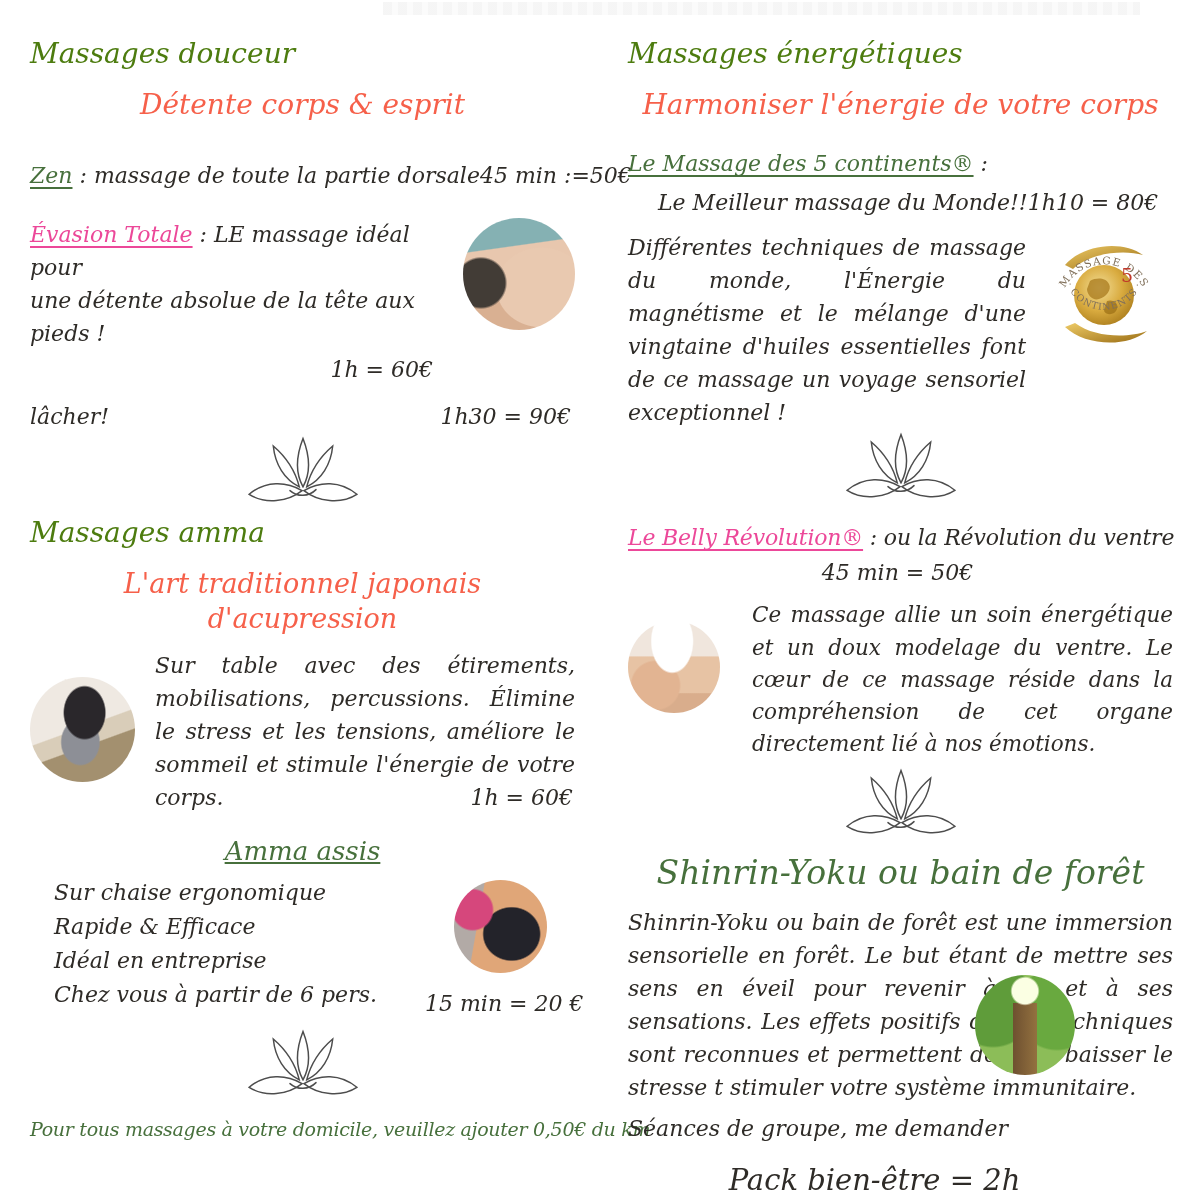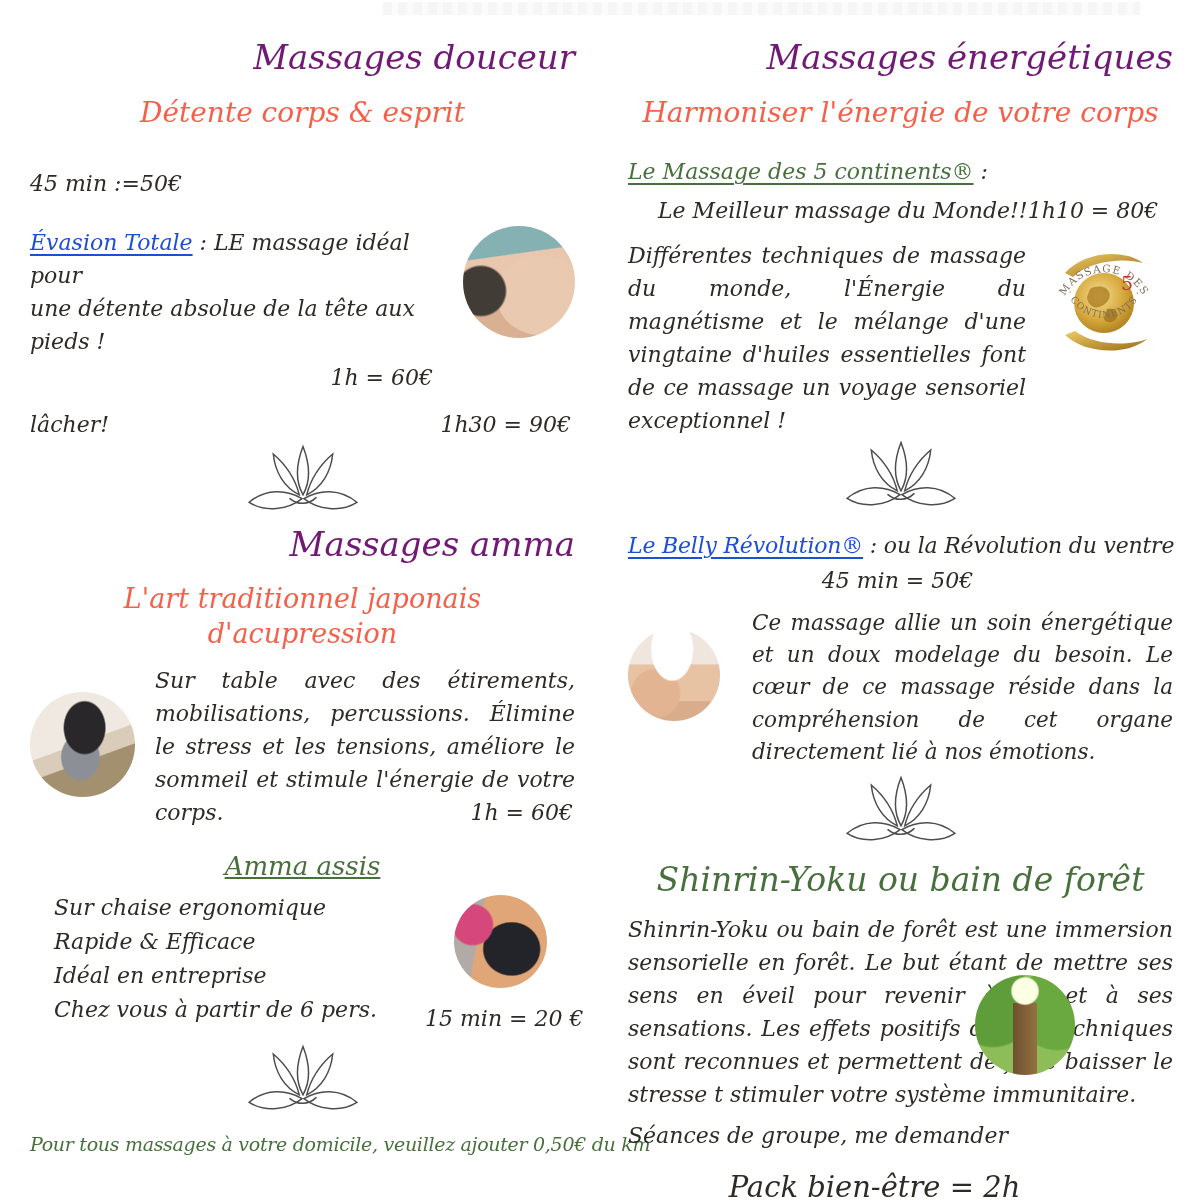--- a/index.html
+++ b/index.html
@@ -9,26 +9,26 @@
   }
   .top-artifact{
     position:absolute;left:383px;top:2px;width:757px;height:13px;
     background:repeating-linear-gradient(90deg,#ececec 0 9px,#f7f7f7 9px 15px);
     opacity:.5;
   }
   .col{position:absolute;top:30px;width:545px;}
   .col-left{left:30px;}
   .col-right{left:628px;}
 
-  .h-main{font-size:34px;line-height:1.25;text-align:right;color:#701a75;font-weight:400;margin:6px 0 0;}
+  .h-main{font-size:28px;line-height:1.25;text-align:left;color:#4d7c0f;font-weight:400;margin:6px 0 0;}
   .h-sub{font-size:28px;line-height:1.3;text-align:center;color:#f6604a;font-weight:400;margin:16px 0 0;}
 
   .body-t{font-size:22px;line-height:1.5;}
   .green-u{color:#47703c;text-decoration:underline;text-underline-offset:4px;text-decoration-thickness:1.5px;}
-  .coral-u{color:#1d4ed8;text-decoration:underline;text-underline-offset:4px;text-decoration-thickness:1.5px;}
+  .coral-u{color:#ec4899;text-decoration:underline;text-underline-offset:4px;text-decoration-thickness:1.5px;}
   .tight{letter-spacing:-0.3px;}
 
   .zen-row{display:flex;justify-content:space-between;margin-top:36px;padding-right:4px;white-space:nowrap;}
   .evasion{display:flex;margin-top:26px;gap:16px;}
   .ev-text{flex:1;}
   .ev-price{text-align:right;padding-right:14px;margin-top:3px;}
   .photo{border-radius:50%;flex:none;}
   .photo-back{width:112px;height:112px;
     background:
       radial-gradient(circle at 16% 58%, #423c36 0 21%, rgba(66,60,54,0) 23%),
@@ -119,20 +119,21 @@
 </svg>
 
 <div class="page">
   <div class="top-artifact"></div>
 
   <div class="col col-left">
     <h1 class="h-main">Massages douceur</h1>
     <h2 class="h-sub">Détente corps &amp; esprit</h2>
 
     <div class="body-t zen-row">
+      <span><span class="green-u">Zen</span><span> : massage  de toute la partie dorsale</span></span>
       <span>45 min :=50€</span>
     </div>
 
     <div class="evasion">
       <div class="ev-text body-t">
         <div><span class="coral-u">Évasion Totale</span><span> :  LE massage idéal  pour</span></div>
         <div>une détente absolue de la tête aux pieds !</div>
         <div class="ev-price">1h = 60€</div>
       </div>
       <div class="photo photo-back"></div>
@@ -220,21 +221,21 @@
         </svg>
     </div>
 
     <div class="body-t belly-label">
       <span class="coral-u">Le Belly Révolution®</span><span> :  ou la Révolution du ventre</span>
     </div>
     <div class="body-t belly-price">45 min = 50€</div>
 
     <div class="belly-block">
       <div class="photo photo-belly"></div>
-      <div class="belly-para">Ce massage allie un soin énergétique et un doux modelage du besoin. Le cœur de ce massage réside dans la compréhension de cet organe directement lié à nos émotions.</div>
+      <div class="belly-para">Ce massage allie un soin énergétique et un doux modelage du ventre. Le cœur de ce massage réside dans la compréhension de cet organe directement lié à nos émotions.</div>
     </div>
 
     <div class="lotus-wrap" style="margin-top:4px">
       <svg class="lotus" viewBox="0 0 140 84">
           <use href="#lotus-shape"></use>
         </svg>
     </div>
 
     <h1 class="shinrin-title">Shinrin-Yoku ou bain de forêt</h1>
     <div class="body-t shinrin-para">Shinrin-Yoku ou bain de forêt est une immersion sensorielle en forêt. Le but étant de mettre ses sens en éveil pour revenir à soi et à ses sensations. Les effets positifs de ces techniques sont reconnues et permettent de faire baisser le stresse t stimuler votre système immunitaire.</div>

